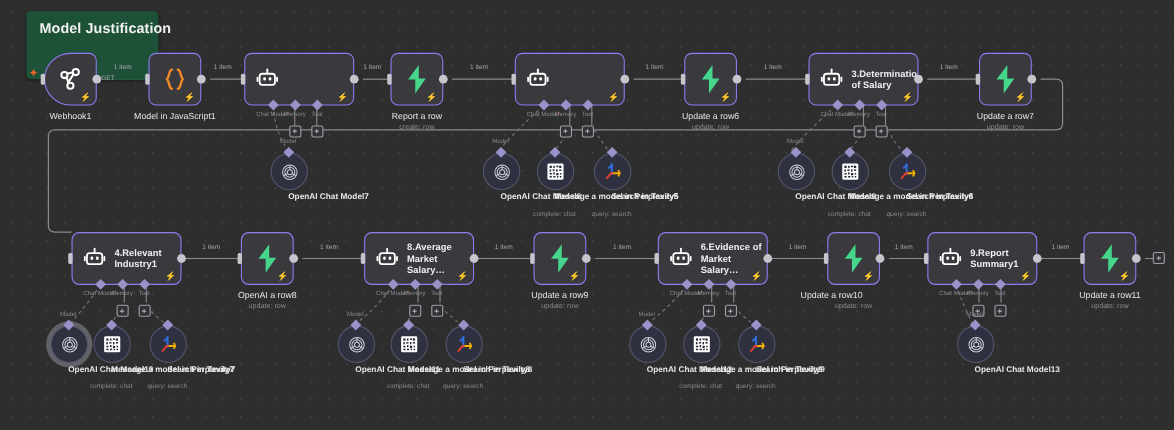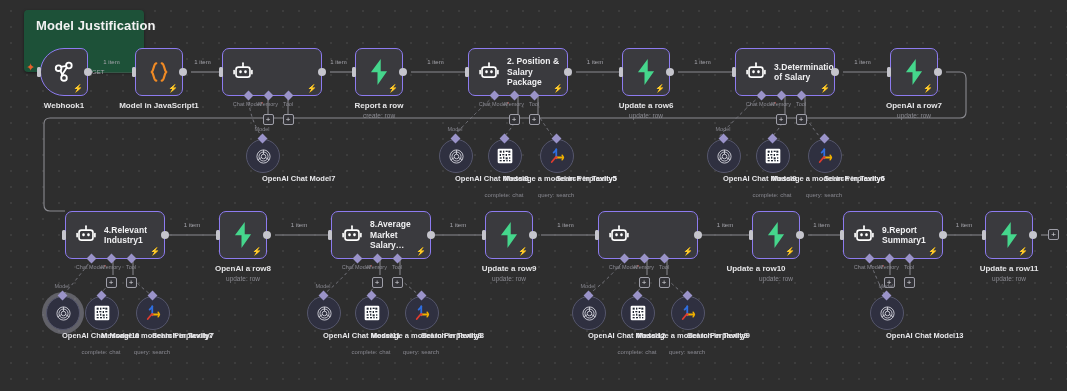--- a/index.html
+++ b/index.html
@@ -33,21 +33,21 @@
   }
   .node.sq{width:48px;height:48px;justify-content:center;}
   .node.wide{width:100px;height:48px;padding-left:9px;gap:7px;}
   .node.webhook{border-top-left-radius:24px;border-bottom-left-radius:24px;width:48px;height:48px;justify-content:center;}
   .node-label-in{
     font-size:8.5px;line-height:10.5px;color:#f0f0f2;font-weight:600;letter-spacing:.05px;
     overflow:hidden;
   }
   .node-caption{
     position:absolute;text-align:right;font-size:8px;line-height:10px;color:#e4e4e6;
-    font-weight:700;white-space:nowrap;transform:translateX(-50%);
+    font-weight:400;white-space:nowrap;transform:translateX(-50%);
   }
   .node-sub{
     position:absolute;text-align:center;font-size:6.5px;line-height:8px;color:#8b8b92;
     white-space:nowrap;transform:translateX(-50%);
   }
   .edge-method{
     position:absolute;font-size:6px;color:#a8a8ae;white-space:nowrap;
   }
   .bolt-badge{
     position:absolute;right:4px;bottom:2px;font-size:8px;color:#7d6ef0;line-height:1;
@@ -250,21 +250,20 @@
           <svg xmlns="http://www.w3.org/2000/svg" class="ico" width="22" height="22" viewBox="0 0 24 24" fill="none" stroke="#fff" stroke-width="1.8" stroke-linecap="round">
         <path d="M12,3.2 V6"></path>
             <circle cx="12" cy="2.3" r="1" fill="#fff" stroke="none"></circle>
         <rect x="4.4" y="6.6" width="15.2" height="11" rx="2.6"></rect>
         <rect x="8" y="10" width="2.6" height="3.4" rx="1.1" fill="#fff" stroke="none"></rect>
         <rect x="13.4" y="10" width="2.6" height="3.4" rx="1.1" fill="#fff" stroke="none"></rect>
         <path d="M2.3,10.4 V13.8"></path>
             <path d="M21.7,10.4 V13.8"></path>
       </svg>
         </span>
-        <div class="node-label-in">2. Position &amp; Salary Package</div>
         <span class="bolt-badge">⚡</span>
       </div>
       <div class="port-in" style="left: 465px; top: 67px;"></div>
       <div class="port-out" style="left: 564px; top: 68px;"></div>
       <div class="port-diamond" style="left: 490.5px; top: 92px;"></div>
       <div class="sub-port-label" style="left: 494px; top: 101px;">Chat Model<span class="req">*</span></div>
       <div class="port-diamond" style="left: 510.5px; top: 92px;"></div>
       <div class="sub-port-label" style="left: 514px; top: 101px;">Memory</div>
       <div class="plus-box" style="left: 508.5px; top: 114px;">+</div>
       <div class="port-diamond" style="left: 530.5px; top: 92px;"></div>
@@ -313,21 +312,21 @@
       <div class="node sq" style="left: 890px; top: 48px;">
         <span>
           <svg xmlns="http://www.w3.org/2000/svg" class="ico" width="26" height="28" viewBox="0 0 24 26" fill="#45d68c">
         <path d="M13.6,1 L4.5,13.3 L10.6,13.3 L10.6,25 L19.5,12.4 L13.6,12.4 Z"></path>
       </svg>
         </span>
         <span class="bolt-badge">⚡</span>
       </div>
       <div class="port-in" style="left: 887px; top: 67px;"></div>
       <div class="port-out" style="left: 934px; top: 68px;"></div>
-      <div class="node-caption" style="left: 914px; top: 101px;">OpenAI a row7</div>
+      <div class="node-caption" style="left: 914px; top: 101px;">Update a row7</div>
       <div class="node-sub" style="left: 914px; top: 112px;">update: row</div>
       <div class="node wide" style="left: 65px; top: 211px;">
         <span>
           <svg xmlns="http://www.w3.org/2000/svg" class="ico" width="22" height="22" viewBox="0 0 24 24" fill="none" stroke="#fff" stroke-width="1.8" stroke-linecap="round">
         <path d="M12,3.2 V6"></path>
             <circle cx="12" cy="2.3" r="1" fill="#fff" stroke="none"></circle>
         <rect x="4.4" y="6.6" width="15.2" height="11" rx="2.6"></rect>
         <rect x="8" y="10" width="2.6" height="3.4" rx="1.1" fill="#fff" stroke="none"></rect>
         <rect x="13.4" y="10" width="2.6" height="3.4" rx="1.1" fill="#fff" stroke="none"></rect>
         <path d="M2.3,10.4 V13.8"></path>
@@ -405,20 +404,21 @@
           <svg xmlns="http://www.w3.org/2000/svg" class="ico" width="22" height="22" viewBox="0 0 24 24" fill="none" stroke="#fff" stroke-width="1.8" stroke-linecap="round">
         <path d="M12,3.2 V6"></path>
             <circle cx="12" cy="2.3" r="1" fill="#fff" stroke="none"></circle>
         <rect x="4.4" y="6.6" width="15.2" height="11" rx="2.6"></rect>
         <rect x="8" y="10" width="2.6" height="3.4" rx="1.1" fill="#fff" stroke="none"></rect>
         <rect x="13.4" y="10" width="2.6" height="3.4" rx="1.1" fill="#fff" stroke="none"></rect>
         <path d="M2.3,10.4 V13.8"></path>
             <path d="M21.7,10.4 V13.8"></path>
       </svg>
         </span>
+        <div class="node-label-in">6.Evidence of Market Salary…</div>
         <span class="bolt-badge">⚡</span>
       </div>
       <div class="port-in" style="left: 595px; top: 230px;"></div>
       <div class="port-out" style="left: 694px; top: 231px;"></div>
       <div class="port-diamond" style="left: 620.5px; top: 255px;"></div>
       <div class="sub-port-label" style="left: 624px; top: 264px;">Chat Model<span class="req">*</span></div>
       <div class="port-diamond" style="left: 640.5px; top: 255px;"></div>
       <div class="sub-port-label" style="left: 644px; top: 264px;">Memory</div>
       <div class="plus-box" style="left: 638.5px; top: 277px;">+</div>
       <div class="port-diamond" style="left: 660.5px; top: 255px;"></div>

